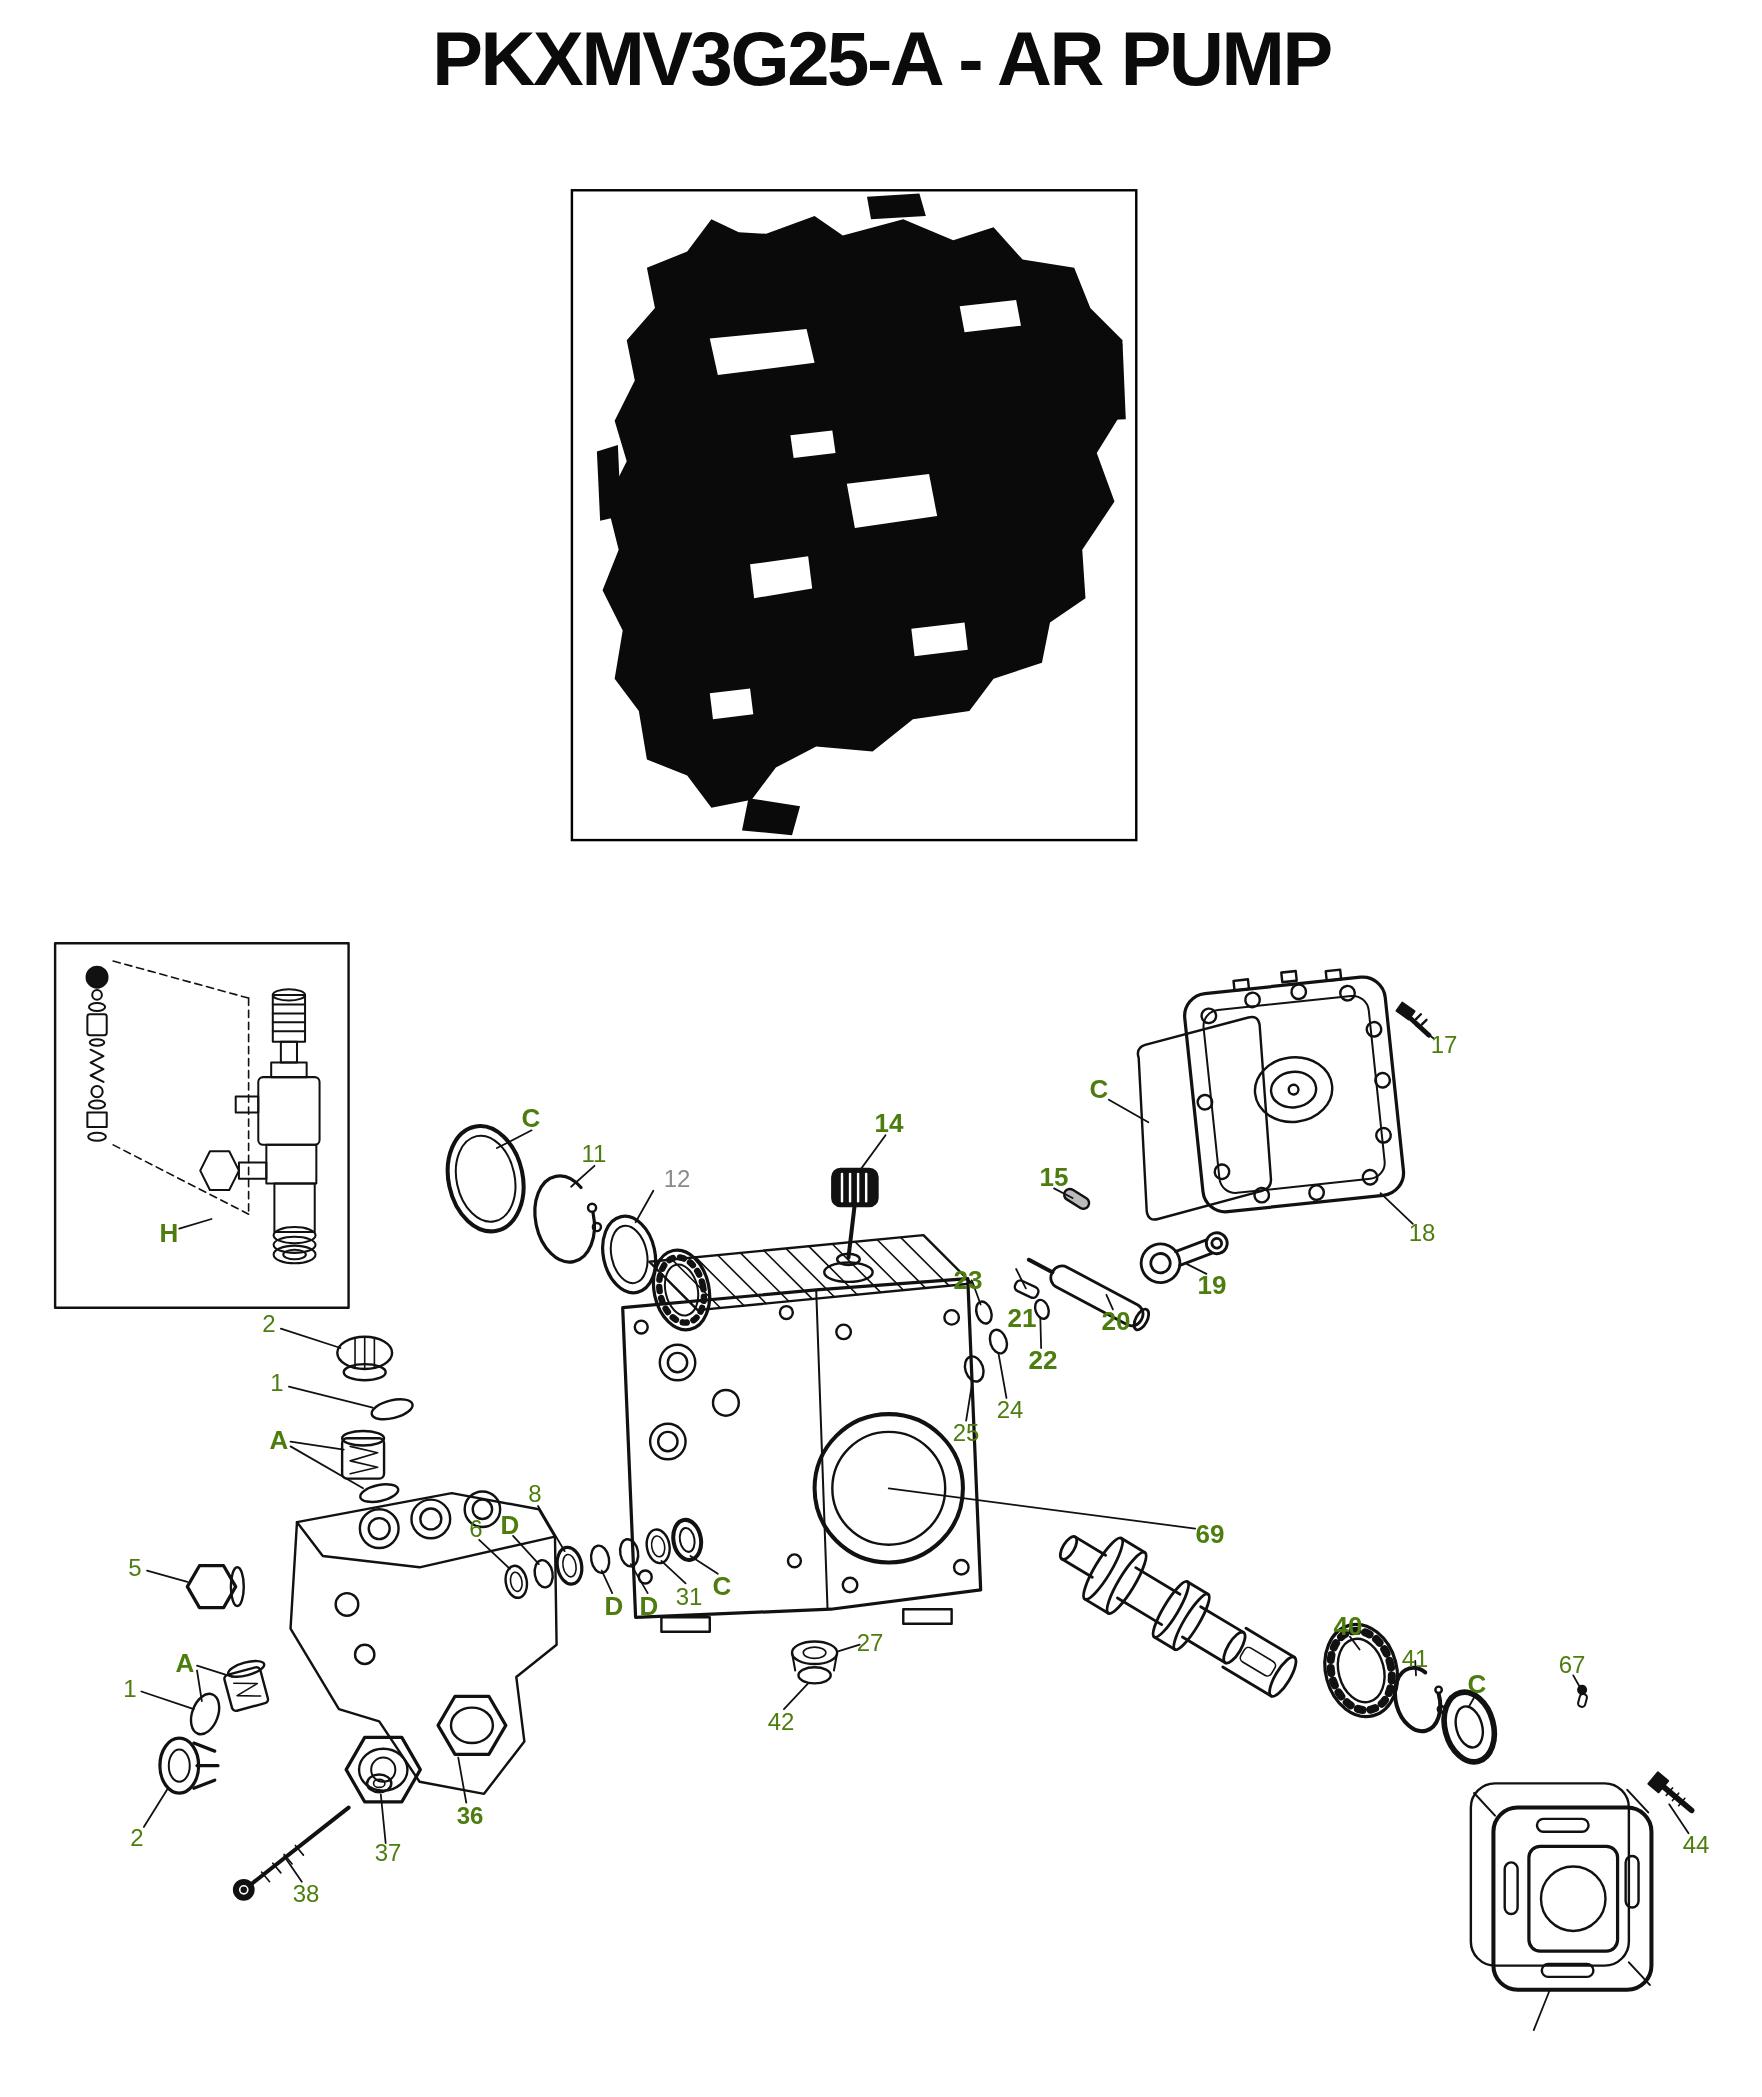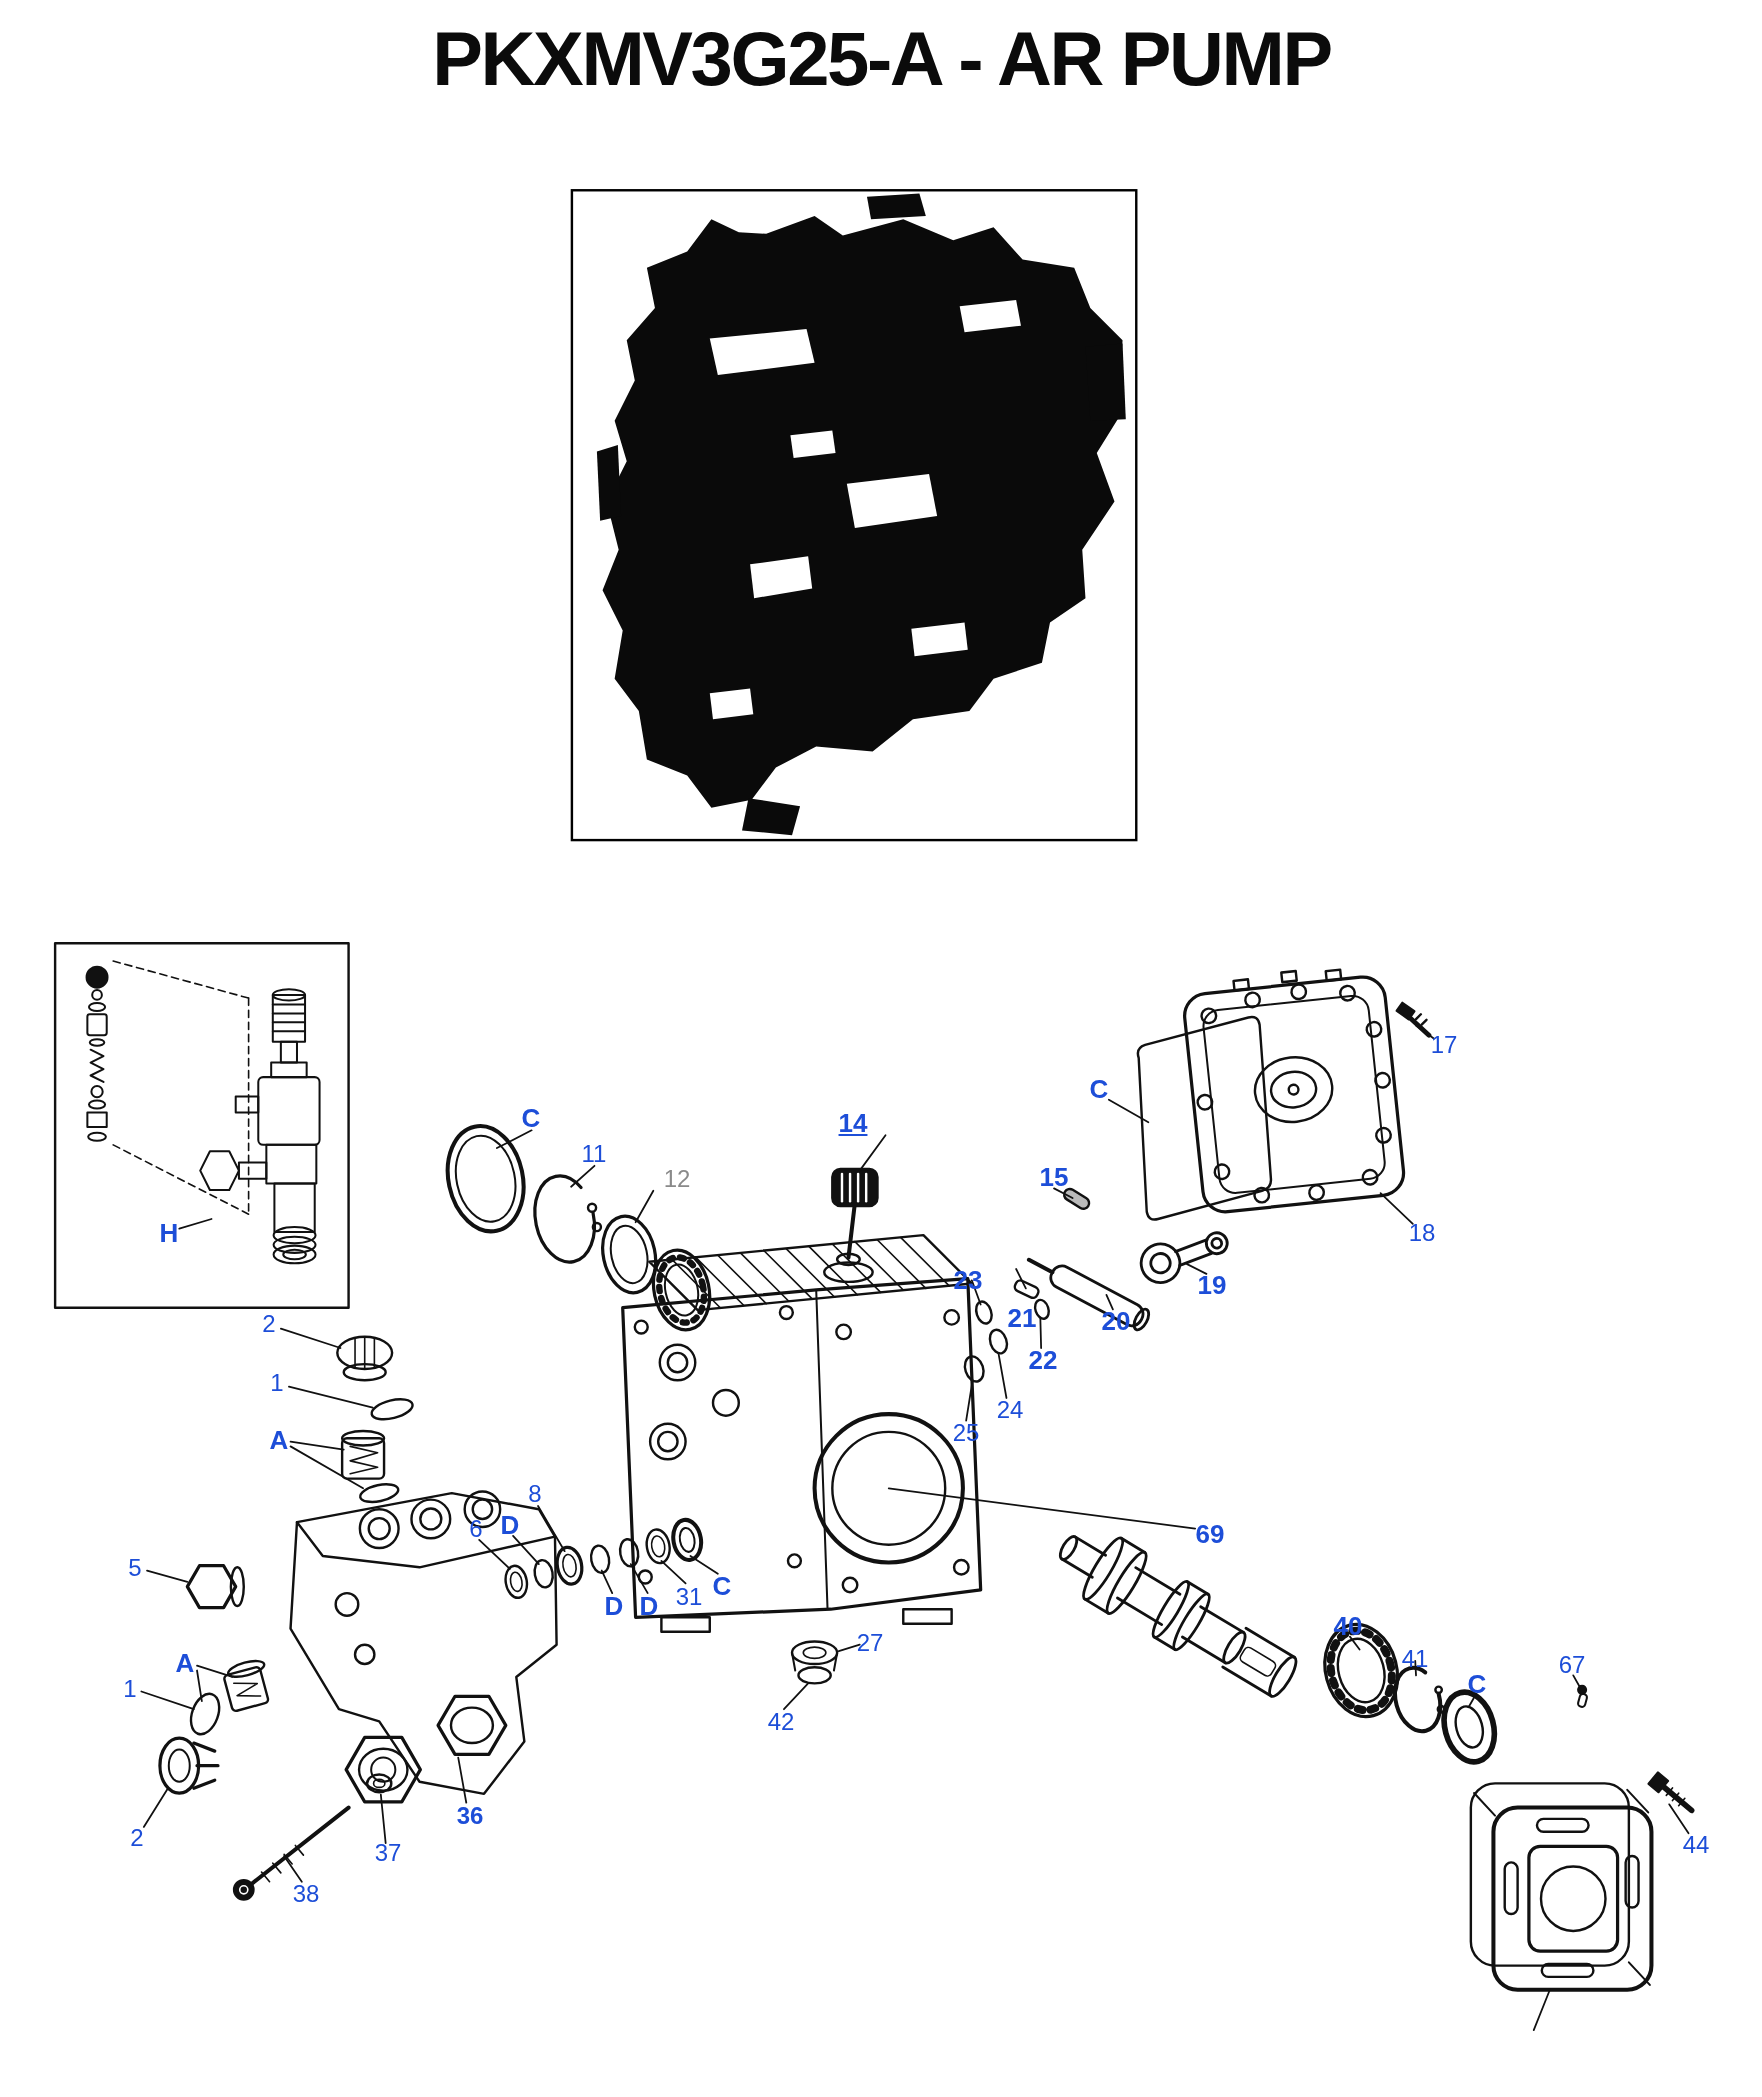--- a/index.html
+++ b/index.html
@@ -4,21 +4,21 @@
 <style>
   html,body{margin:0;padding:0;background:#fff;}
   .page{position:relative;width:1763px;height:2034px;background:#fff;overflow:hidden;
         font-family:"Liberation Sans",sans-serif;color:#111;}
   .title{position:absolute;top:14.5px;left:0;width:100%;margin:0;text-align:center;
          font-size:76px;font-weight:bold;letter-spacing:-2.4px;color:#0b0b0b;
          font-family:"Liberation Sans",sans-serif;}
   .art{position:absolute;top:0;left:0;}
   .labels{position:absolute;inset:0;pointer-events:none;}
   .part-label{position:absolute;transform:translate(-50%,-50%);font-size:24px;
-              line-height:1;color:#1d4ed8;white-space:nowrap;}
+              line-height:1;color:#4d7c0f;white-space:nowrap;}
   .part-label.bold{font-weight:bold;font-size:26px;}
   .part-label.muted{color:#8a8a8a;}
 </style>
 </head>
 <body>
 
 <div class="page">
 
   <h1 class="title">PKXMV3G25-A - AR PUMP</h1>
 
@@ -422,21 +422,21 @@
         <line x1="1902" y1="2518" x2="1922" y2="2468"></line>
         <line x1="222" y1="1524" x2="262" y2="1512"></line>
       </g>
     </g>
   </svg>
 
   <div class="labels" id="labels">
       <div class="part-label bold" style="left: 531px; top: 1118px;">C</div>
       <div class="part-label" style="left: 594px; top: 1154px;">11</div>
       <div class="part-label muted" style="left: 653px; top: 1179px; margin-left: 24px;">12</div>
-      <div class="part-label bold" style="left: 853px; top: 1123px; text-decoration: underline;">14</div>
+      <div class="part-label bold" style="left: 889px; top: 1123px;">14</div>
       <div class="part-label bold" style="left: 1054px; top: 1177px;">15</div>
       <div class="part-label bold" style="left: 1099px; top: 1089px;">C</div>
       <div class="part-label" style="left: 1444px; top: 1045px;">17</div>
       <div class="part-label" style="left: 1422px; top: 1233px;">18</div>
       <div class="part-label bold" style="left: 1212px; top: 1285px;">19</div>
       <div class="part-label bold" style="left: 1116px; top: 1321px;">20</div>
       <div class="part-label bold" style="left: 1014px; top: 1318px; margin-left: 8px;">21</div>
       <div class="part-label bold" style="left: 1043px; top: 1360px;">22</div>
       <div class="part-label bold" style="left: 968px; top: 1269px; margin-top: 11px;">23</div>
       <div class="part-label" style="left: 1010px; top: 1410px;">24</div>

